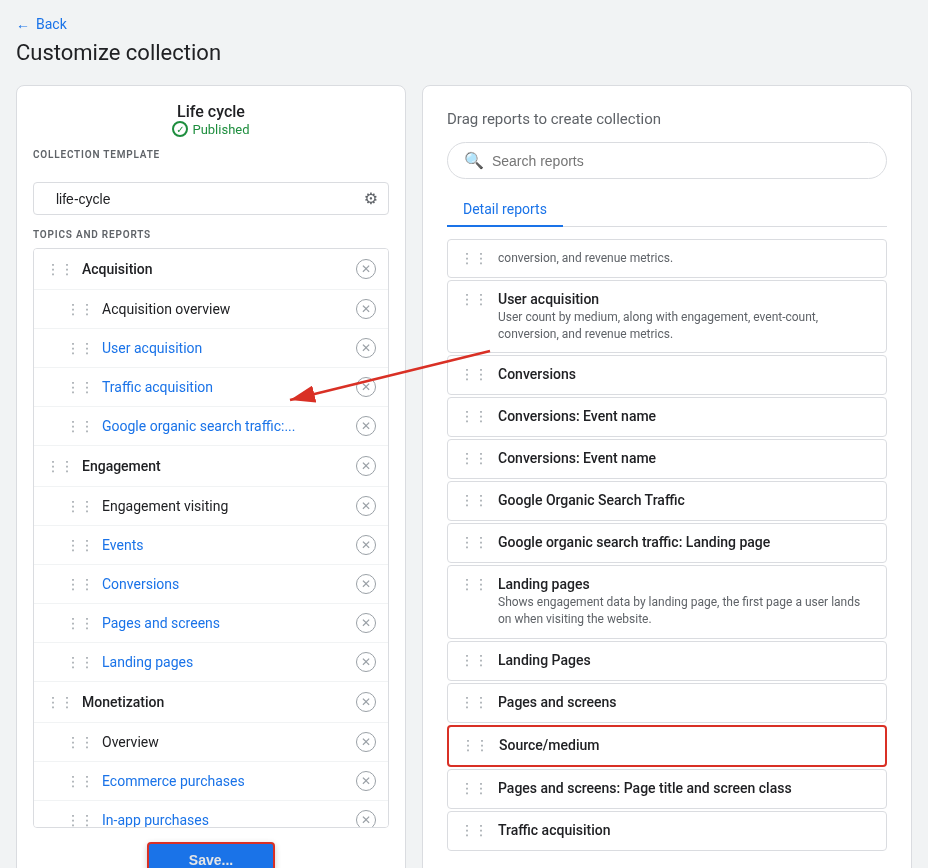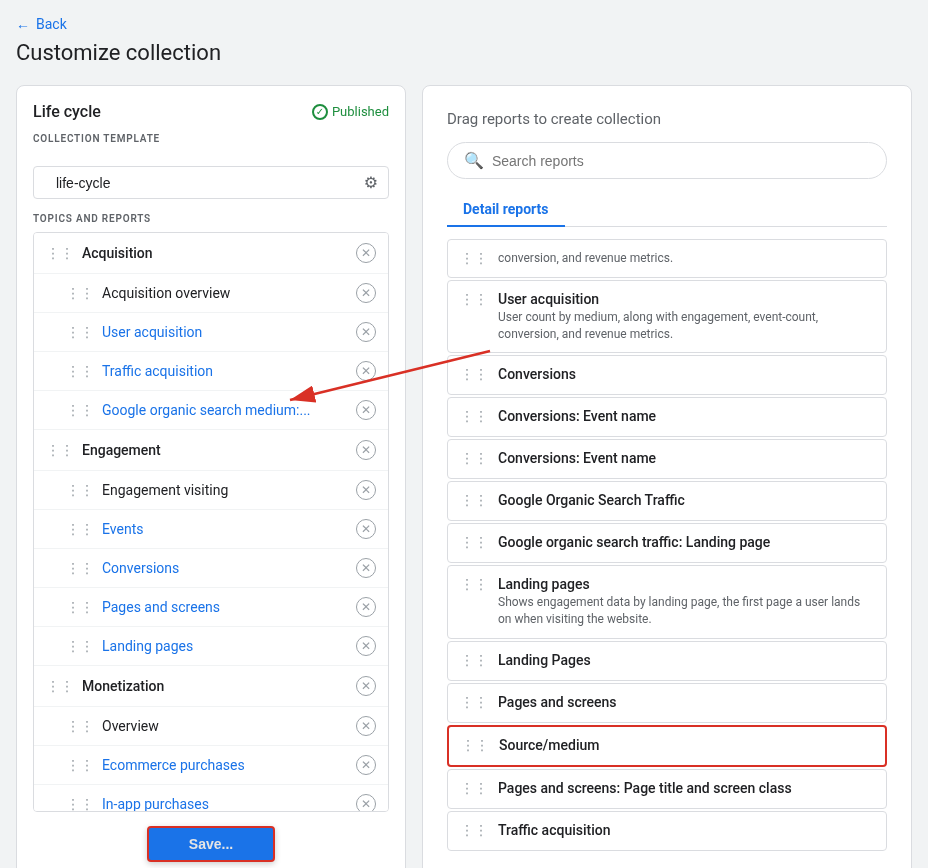--- a/index.html
+++ b/index.html
@@ -40,20 +40,21 @@
       border-radius: 8px;
       padding: 16px;
       flex-shrink: 0;
       position: relative;
     }
     .panel-header {
       display: flex;
       justify-content: space-between;
       align-items: center;
       margin-bottom: 12px;
+      flex-direction: column;
     }
     .panel-header-title {
       font-size: 16px;
       font-weight: 500;
     }
     .published-badge {
       display: flex;
       align-items: center;
       gap: 4px;
       color: #1e8e3e;
@@ -220,21 +221,20 @@
       outline: none;
       font-size: 14px;
       color: #5f6368;
       flex: 1;
     }
     .tabs-row {
       display: flex;
       gap: 0;
       border-bottom: 1px solid #dadce0;
       margin-bottom: 12px;
-      font-weight: bold;
     }
     .tab {
       padding: 8px 16px;
       font-size: 14px;
       cursor: pointer;
       color: #5f6368;
       border-bottom: 2px solid transparent;
       margin-bottom: -1px;
     }
     .tab.active {
@@ -331,21 +331,21 @@
         <div class="item-row">
       <div class="item-left">
         <span class="drag-dots">⋮⋮</span>
         <span class="item-name">Traffic acquisition</span>
       </div>
       <div class="remove-btn">✕</div>
     </div>
         <div class="item-row">
       <div class="item-left">
         <span class="drag-dots">⋮⋮</span>
-        <span class="item-name">Google organic search medium:...</span>
+        <span class="item-name">Google organic search traffic:...</span>
       </div>
       <div class="remove-btn">✕</div>
     </div>
         <div class="group-header">
     <div class="group-header-left">
       <span class="drag-dots">⋮⋮</span>
       <span class="group-name">Engagement</span>
     </div>
     <div class="remove-btn">✕</div>
   </div>

